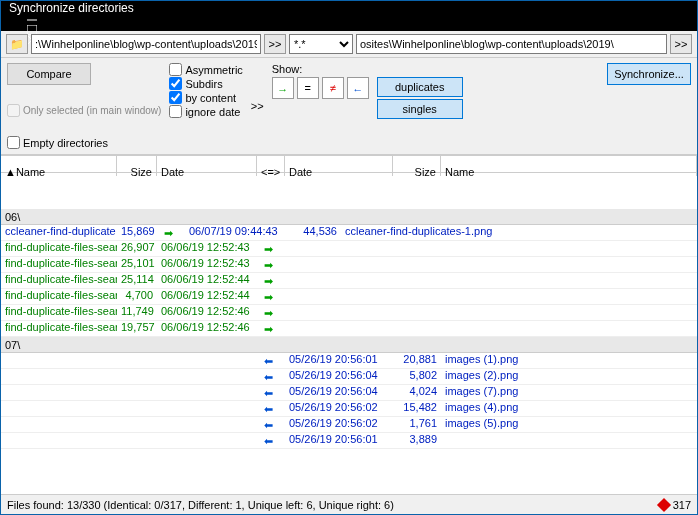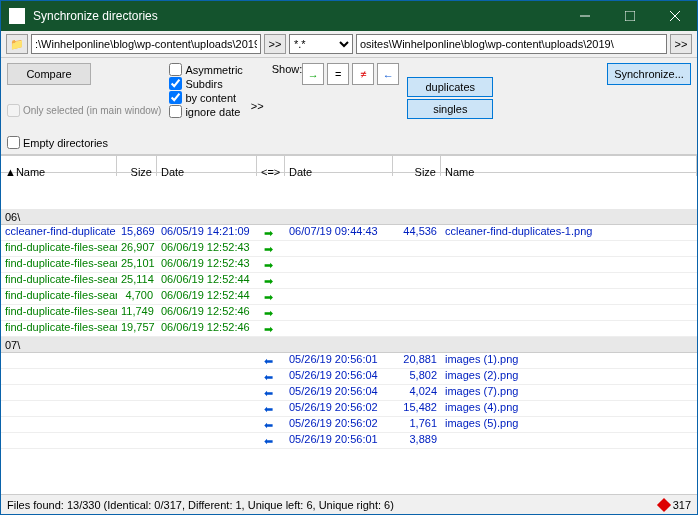--- a/index.html
+++ b/index.html
@@ -1,34 +1,34 @@
 <!DOCTYPE html>
 <html><head>
 <meta charset="utf-8">
 <style>
 * { box-sizing: border-box; margin: 0; padding: 0; font-family: "Segoe UI", Tahoma, sans-serif; font-size: 11px; }
 body { background: #fff; width: 698px; height: 515px; overflow: hidden; border: 1px solid #0a63ab; }
-.titlebar { background: #14532d; color: #fff; height: 30px; display: flex; align-items: center; padding-left: 8px; }
+.titlebar { background: #000000; color: #fff; height: 30px; display: flex; padding-left: 8px; flex-direction: column; }
 .titlebar .icon { width: 16px; height: 16px; margin-right: 8px; background: #fff; display:inline-block; }
 .titlebar .title { flex: 1; font-size: 12px; }
 .titlebar .wbtn { width: 45px; height: 30px; display: flex; align-items: center; justify-content: center; color: #fff; }
 .titlebar .wbtn svg { width: 10px; height: 10px; }
 .pathrow { display: flex; padding: 3px 5px; gap: 3px; background: #f0f0f0; border-bottom: 1px solid #ccc; }
 .pathrow .pbtn { width: 22px; height: 20px; border: 1px solid #999; background: #e8e8e8; display: flex; align-items: center; justify-content: center; }
 .pathrow input { height: 20px; border: 1px solid #7a7a7a; padding: 0 3px; background: #fff; }
 .pathrow .p1 { width: 230px; }
 .pathrow .filter { width: 64px; }
 .pathrow .p2 { flex: 1; }
 .toolbar { display: flex; padding: 5px 6px; gap: 8px; background: #f0f0f0; border-bottom: 1px solid #ccc; align-items: flex-start; }
 .btn { border: 1px solid #adadad; background: #e1e1e1; padding: 2px 14px; height: 22px; display: flex; align-items: center; justify-content: center; }
 .btn.wide { width: 84px; }
 .chkstack { display: flex; flex-direction: column; gap: 1px; }
 .chk { display: flex; align-items: center; gap: 3px; }
 .chk input { width: 13px; height: 13px; }
-.showgroup { display: flex; flex-direction: row; justify-content: space-between; }
+.showgroup { display: flex; flex-direction: column; justify-content: space-between; }
 .showgroup .lbl { margin-bottom: 2px; }
 .showrow { display: flex; gap: 3px; align-items: center; }
 .sbtn { width: 22px; height: 22px; border: 1px solid #999; background: #fff; display: flex; align-items: center; justify-content: center; }
 .dupcol { display: flex; flex-direction: column; gap: 2px; }
 .dupbtn { width: 86px; height: 20px; border: 1px solid #0078d7; background: #cce4f7; display: flex; align-items: center; justify-content: center; }
 .rightcol { margin-left: auto; display: flex; flex-direction: column; gap: 4px; align-items: flex-end; }
 .syncbtn { width: 84px; height: 22px; border: 1px solid #0078d7; background: #cce4f7; display: flex; align-items: center; justify-content: center; }
 .header { display: flex; background: #fff; border-top: 1px solid #ccc; border-bottom: 1px solid #ccc; height: 18px; }
 .header div { border-right: 1px solid #ccc; padding: 10px 4px; overflow: hidden; white-space: nowrap; }
 .col-name { width: 116px; }
@@ -153,21 +153,20 @@
   <div class="col-date" style="width:108px">Date</div>
   <div class="col-size" style="width:48px">Size</div>
   <div class="col-name2">Name</div>
 </div>
 
 <div class="grid" id="grid">
     <div class="grouprow">06\</div>
     <div class="row blue">
       <div class="c-name">ccleaner-find-duplicate</div>
       <div class="c-size">15,869</div>
-      <div class="c-date">06/05/19 14:21:09</div>
       <div class="c-dir">
         <span class="arrow arrow-right">➡</span>
       </div>
       <div class="c-date2">06/07/19 09:44:43</div>
       <div class="c-size2">44,536</div>
       <div class="c-name2">ccleaner-find-duplicates-1.png</div>
     </div>
     <div class="row green">
       <div class="c-name">find-duplicate-files-sear</div>
       <div class="c-size">26,907</div>

